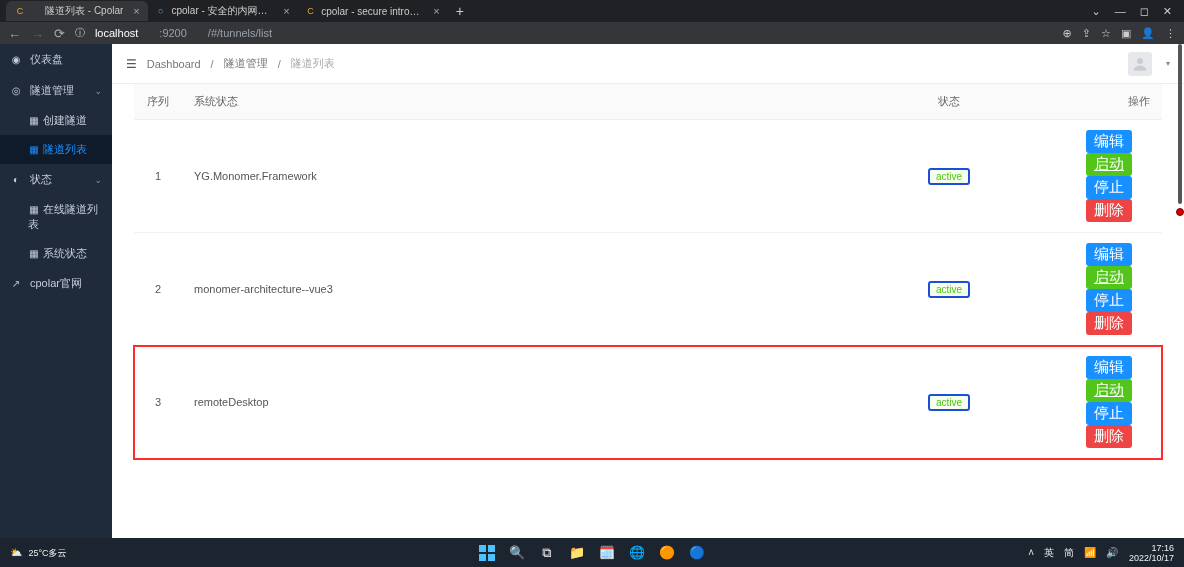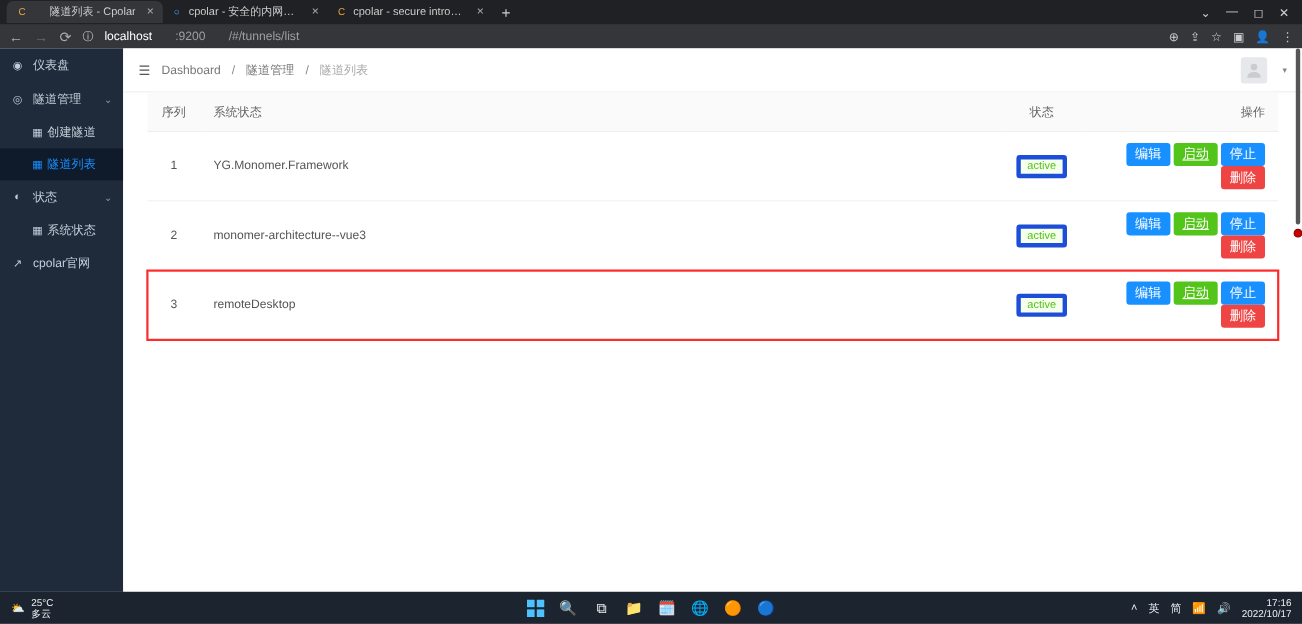--- a/index.html
+++ b/index.html
@@ -40,31 +40,31 @@
 .avatar svg { width: 18px; height: 18px; }
 .avatar-caret { font-size: 8px; color: #888; margin-left: 4px; }
 
 .content { padding: 0 22px; }
 .table { width: 100%; border-collapse: collapse; font-size: 11px; }
 .table th { text-align: left; font-weight: normal; color: #666; padding: 10px 12px; border-bottom: 1px solid #eee; background: #fafafa; }
 .table td { padding: 10px 12px; border-bottom: 1px solid #f2f2f2; color: #555; }
 .table th.seq, .table td.seq { width: 48px; text-align: center; }
 .table th.st, .table td.st { width: 60px; text-align: center; }
 .table th.ops, .table td.ops { width: 180px; text-align: right; }
-.badge { display: inline-block; background: #f6ffed; color: #52c41a; border: 4px solid #1d4ed8; border-radius: 3px; padding: 1px 6px; font-size: 10px; }
-.btn { display: inline-block; color: #fff; border-radius: 3px; padding: 2px 8px; font-size: 12px; margin: 0 0; cursor: pointer; }
+.badge { display: inline-block; background: #f6ffed; color: #52c41a; border: 2px solid #1d4ed8; border-radius: 3px; padding: 1px 6px; font-size: 10px; }
+.btn { display: inline-block; color: #fff; border-radius: 3px; padding: 2px 8px; font-size: 15px; margin: 0 18px; cursor: pointer; }
 .btn.blue { background: #1890ff; }
 .btn.green { background: #52c41a; text-decoration: underline; }
 .btn.red { background: #ef4444; }
 tr.highlight { outline: 2px solid #ff2a2a; outline-offset: -1px; }
 
 
 .taskbar { position: absolute; bottom: 0; left: 0; right: 0; height: 29px; background: #1c2430; display: flex; align-items: center; padding: 0 10px; color: #eee; font-size: 10px; }
 .weather { display: flex; align-items: center; gap: 6px; }
-.weather .wtxt { display: flex; flex-direction: column; line-height: 10px; font-size: 9px; }
+.weather .wtxt { display: flex; flex-direction: row; line-height: 10px; font-size: 9px; }
 .tb-center { position: absolute; left: 50%; transform: translateX(-50%); display: flex; gap: 12px; align-items: center; }
 .tb-center .ico { width: 18px; height: 18px; display: flex; align-items: center; justify-content: center; font-size: 13px; }
 .tb-right { margin-left: auto; display: flex; align-items: center; gap: 10px; }
 .tb-right .clock { display: flex; flex-direction: column; align-items: flex-end; line-height: 10px; font-size: 9px; }
 
 .scroll-ind { position: absolute; right: 2px; top: 44px; width: 4px; height: 160px; background: #555; border-radius: 2px; }
 .scroll-dot { position: absolute; right: 0; top: 208px; width: 8px; height: 8px; background: #c00; border-radius: 50%; border:1px solid #800;}
 </style>
 </head>
 <body>
@@ -127,20 +127,21 @@
         <span>隧道管理</span>
         <span class="chev">⌄</span>
       </div>
       <div class="side-sub"><span class="side-ico">▦</span> <span>创建隧道</span></div>
       <div class="side-sub active"><span class="side-ico">▦</span> <span>隧道列表</span></div>
       <div class="side-item top">
         <span class="side-ico">◐</span>
         <span>状态</span>
         <span class="chev">⌄</span>
       </div>
+      <div class="side-sub"><span class="side-ico">▦</span> <span>在线隧道列表</span></div>
       <div class="side-sub"><span class="side-ico">▦</span> <span>系统状态</span></div>
       <div class="side-item top">
         <span class="side-ico">↗</span>
         <span>cpolar官网</span>
       </div>
     </div>
   <div class="main">
     <div class="crumbbar">
       <span class="ham">☰</span>
       <a>Dashboard</a>

